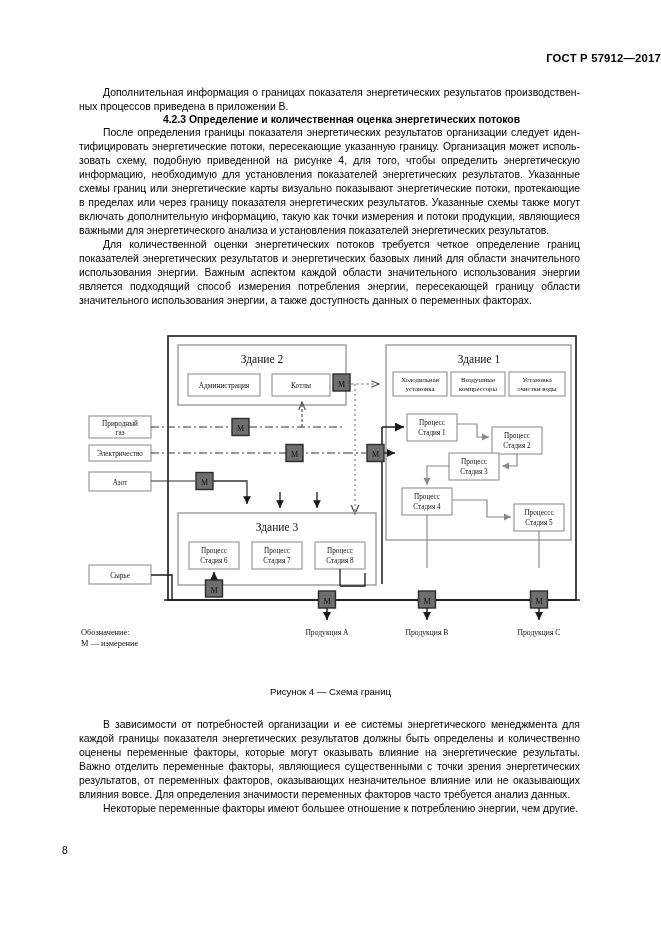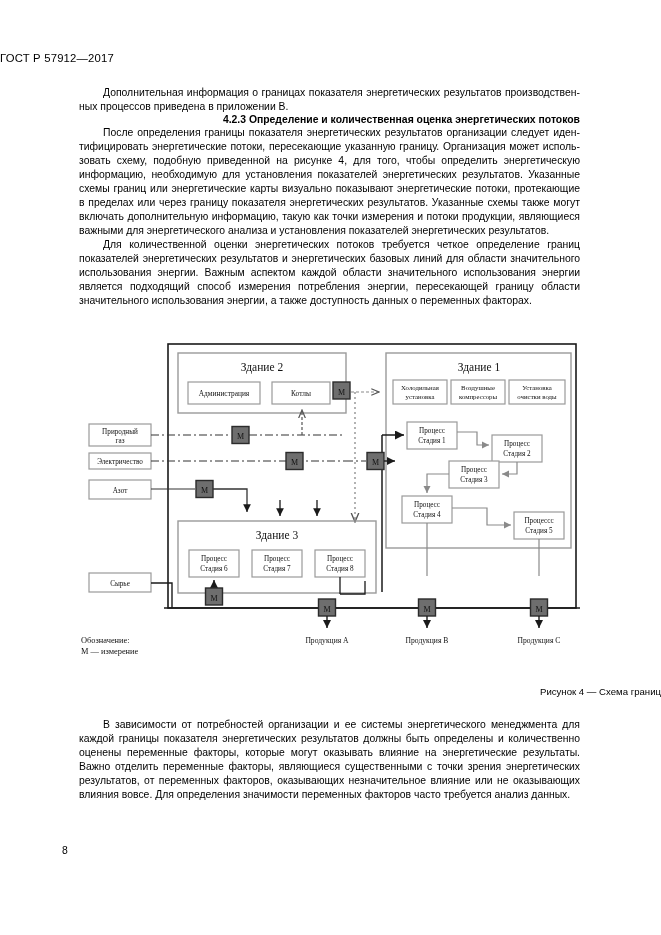--- a/index.html
+++ b/index.html
@@ -14,23 +14,23 @@
     font-family: "Liberation Sans", sans-serif;
     color: #000000;
     overflow: hidden;
   }
 
   
   .page-header {
     position: absolute;
     left: 0; right: 0;
     top: 52px;
-    text-align: left;
+    text-align: right;
     font-size: 11.3px;
-    font-weight: normal;
+    font-weight: bold;
     letter-spacing: 0.2px;
   }
 
   
   .content {
     position: absolute;
     left: 79px;
     top: 86px;
     width: 501px;
   }
@@ -41,29 +41,29 @@
     text-align: justify;
     text-indent: 24px;
     hyphens: manual;
   }
   h4.subhead {
     margin: 0;
     font-size: 10.4px;
     line-height: 12.35px;
     font-weight: bold;
     text-indent: 24px;
-    text-align: right;
+    text-align: center;
   }
 
   
   .fig-caption {
     position: absolute;
     left: 0; right: 0;
     top: 686px;
-    text-align: right;
+    text-align: center;
     font-size: 9.6px;
   }
 
   
   .content-lower {
     position: absolute;
     left: 79px;
     top: 718px;
     width: 501px;
   }
@@ -73,21 +73,21 @@
     position: absolute;
     left: 62px;
     top: 845px;
     font-size: 10.4px;
   }
 
   
   .diagram {
     position: absolute;
     left: 79px;
-    top: 340px;
+    top: 332px;
     width: 501px;
     height: 340px;
   }
   .diagram svg { display: block; }
 
   .lbl {
     font-family: "Liberation Serif", serif;
     fill: #111;
   }
 </style>
@@ -277,15 +277,16 @@
   <text class="lbl" x="2" y="314" font-size="8.4">M — измерение</text>
 </svg>
 </div>
 
 <div class="fig-caption">
   <span>Рисунок 4 — Схема границ</span>
 </div>
 
 <div class="content-lower">
   <p class="body">В зависимости от потребностей организации и ее системы энергетического менеджмента для каж­дой границы показателя энергетических результатов должны быть определены и количественно оцене­ны переменные факторы, которые могут оказывать влияние на энергетические результаты. Важно от­делить переменные факторы, являющиеся существенными с точки зрения энергетических результатов, от переменных факторов, оказывающих незначительное влияние или не оказывающих влияния вовсе. Для определения значимости переменных факторов часто требуется анализ данных.</p>
+  <p class="body">Некоторые переменные факторы имеют большее отношение к потреблению энергии, чем другие.</p>
 </div>
 
 <div class="page-number">8</div>
 
 </body></html>

